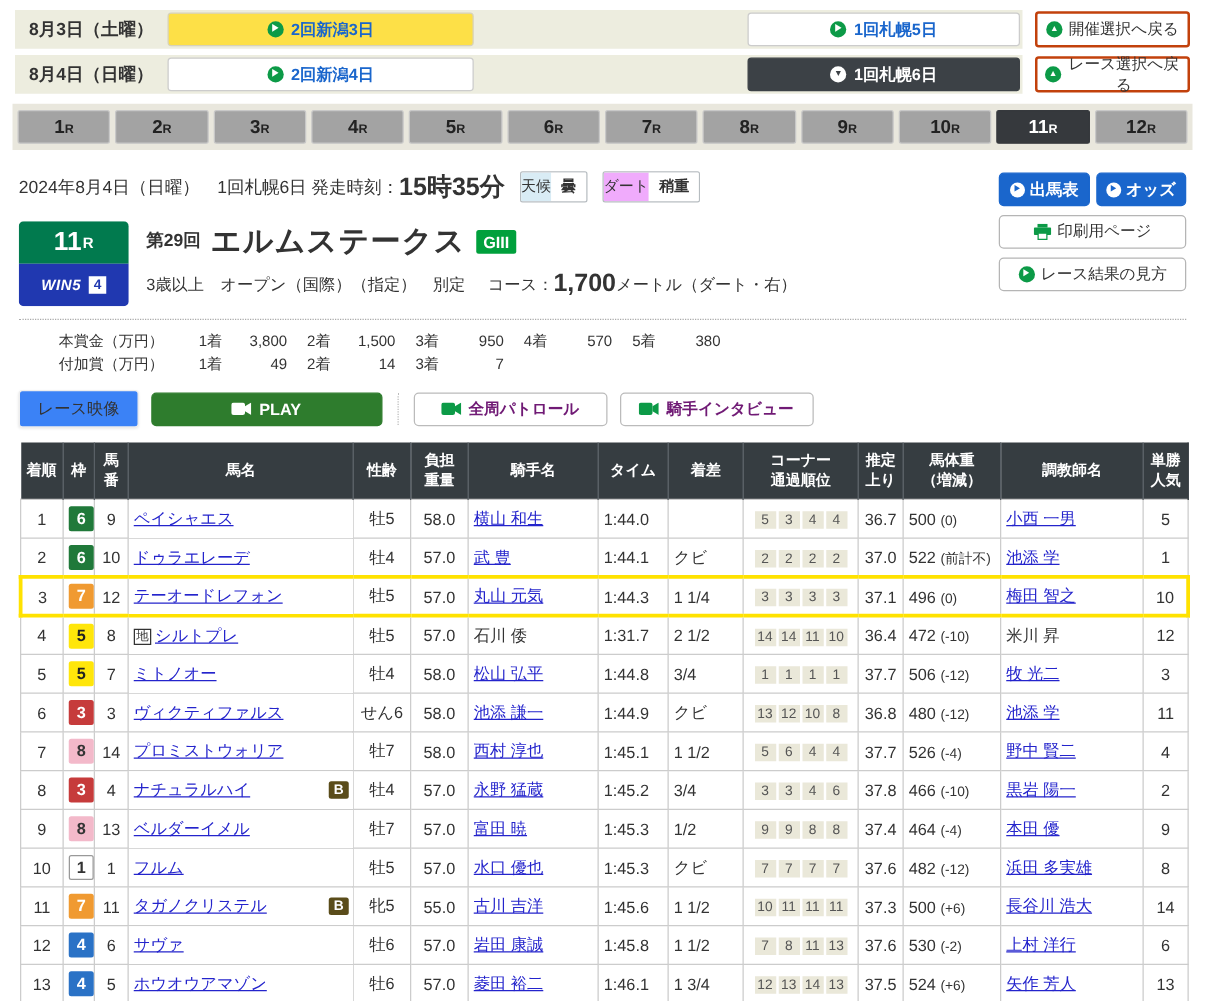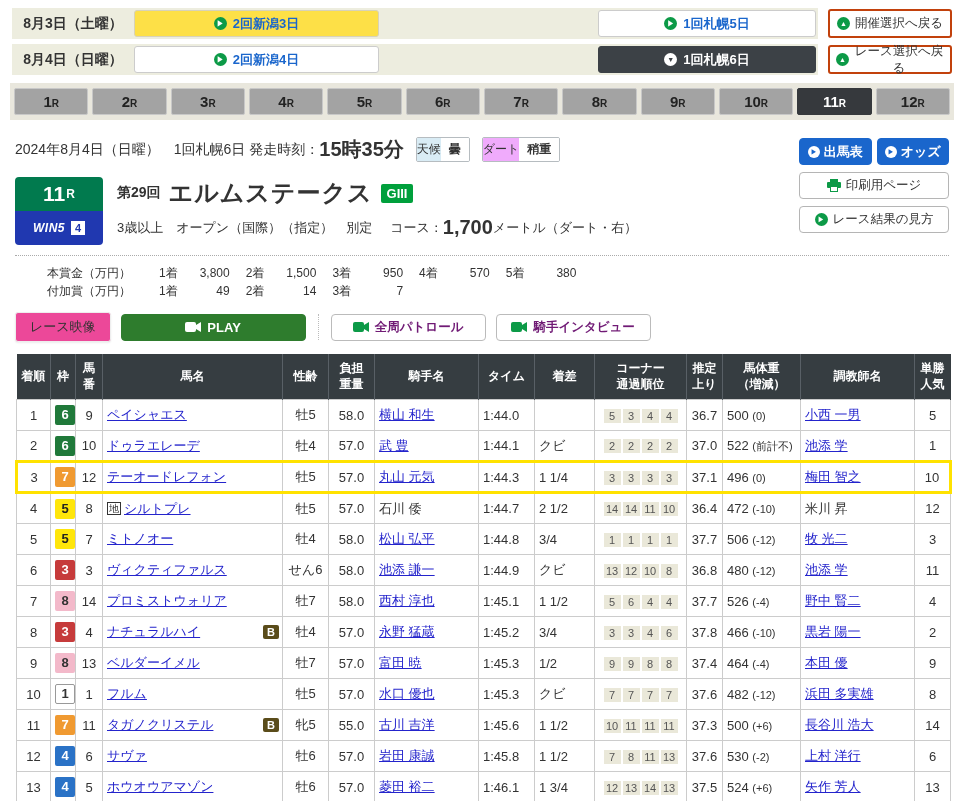--- a/index.html
+++ b/index.html
@@ -78,21 +78,21 @@
     display: inline-flex; align-items: center; justify-content: center; gap: 5px; }
   .dotted-sep { border-top: 1px dotted #aaa; margin-top: 10px; }
   .prizes { margin-top: 8px; font-size: 12px; margin-left: 32px; }
   .prize-row { display: flex; align-items: baseline; line-height: 1.5; }
   .prize-label { width: 96px; color: #333; }
   .p-place { margin-left: 16px; }
   .p-amt { display: inline-block; width: 52px; text-align: right; }
 
   
   .video-row { margin: 12px 15px 0 15px; display: flex; align-items: center; gap: 10px; }
-  .video-label-btn { background: #ec4899; border: 1px solid #eee; box-shadow: 0 1px 2px rgba(0,0,0,.08);
+  .video-label-btn { background: #3b82f6; border: 1px solid #eee; box-shadow: 0 1px 2px rgba(0,0,0,.08);
     border-radius: 3px; padding: 5px 14px; font-size: 13px; }
   .play-btn { width: 185px; height: 27px; background: #2e7c2d; border: 1px solid #2e7c2d; border-radius: 4px;
     color: #fff; font-weight: bold; font-size: 13px; cursor: pointer;
     display: inline-flex; align-items: center; justify-content: center; gap: 6px; }
   .v-divider { border-left: 1px dotted #bbb; height: 26px; margin: 0 2px; }
   .video-btn { width: 155px; height: 27px; background: #fff; border: 1px solid #bbb; border-radius: 4px;
     color: #701a75; font-size: 12.5px; font-weight: bold; cursor: pointer;
     display: inline-flex; align-items: center; justify-content: center; gap: 6px; }
   .cam-ic { flex: none; display: inline-flex; }
 
@@ -377,21 +377,21 @@
           <td class="c-pos">10</td>
         </tr>
         <tr>
           <td class="c-pos">4</td>
           <td class="c-center"><span class="frame yellow">5</span></td>
           <td class="c-center">8</td>
           <td class="horse-cell"><span class="pfx">地</span><a class="lnk">シルトプレ</a></td>
           <td class="c-center">牡5</td>
           <td class="c-center">57.0</td>
           <td><span>石川 倭</span></td>
-          <td>1:44.7</td>
+          <td>1:31.7</td>
           <td>2 1/2</td>
           <td class="c-center"><span class="corner-box">14</span><span class="corner-box">14</span><span class="corner-box">11</span><span class="corner-box">10</span></td>
           <td class="c-center">36.4</td>
           <td><span>472 </span><span class="wdiff">(-10)</span></td>
           <td><span>米川 昇</span></td>
           <td class="c-pos">12</td>
         </tr>
         <tr>
           <td class="c-pos">5</td>
           <td class="c-center"><span class="frame yellow">5</span></td>

